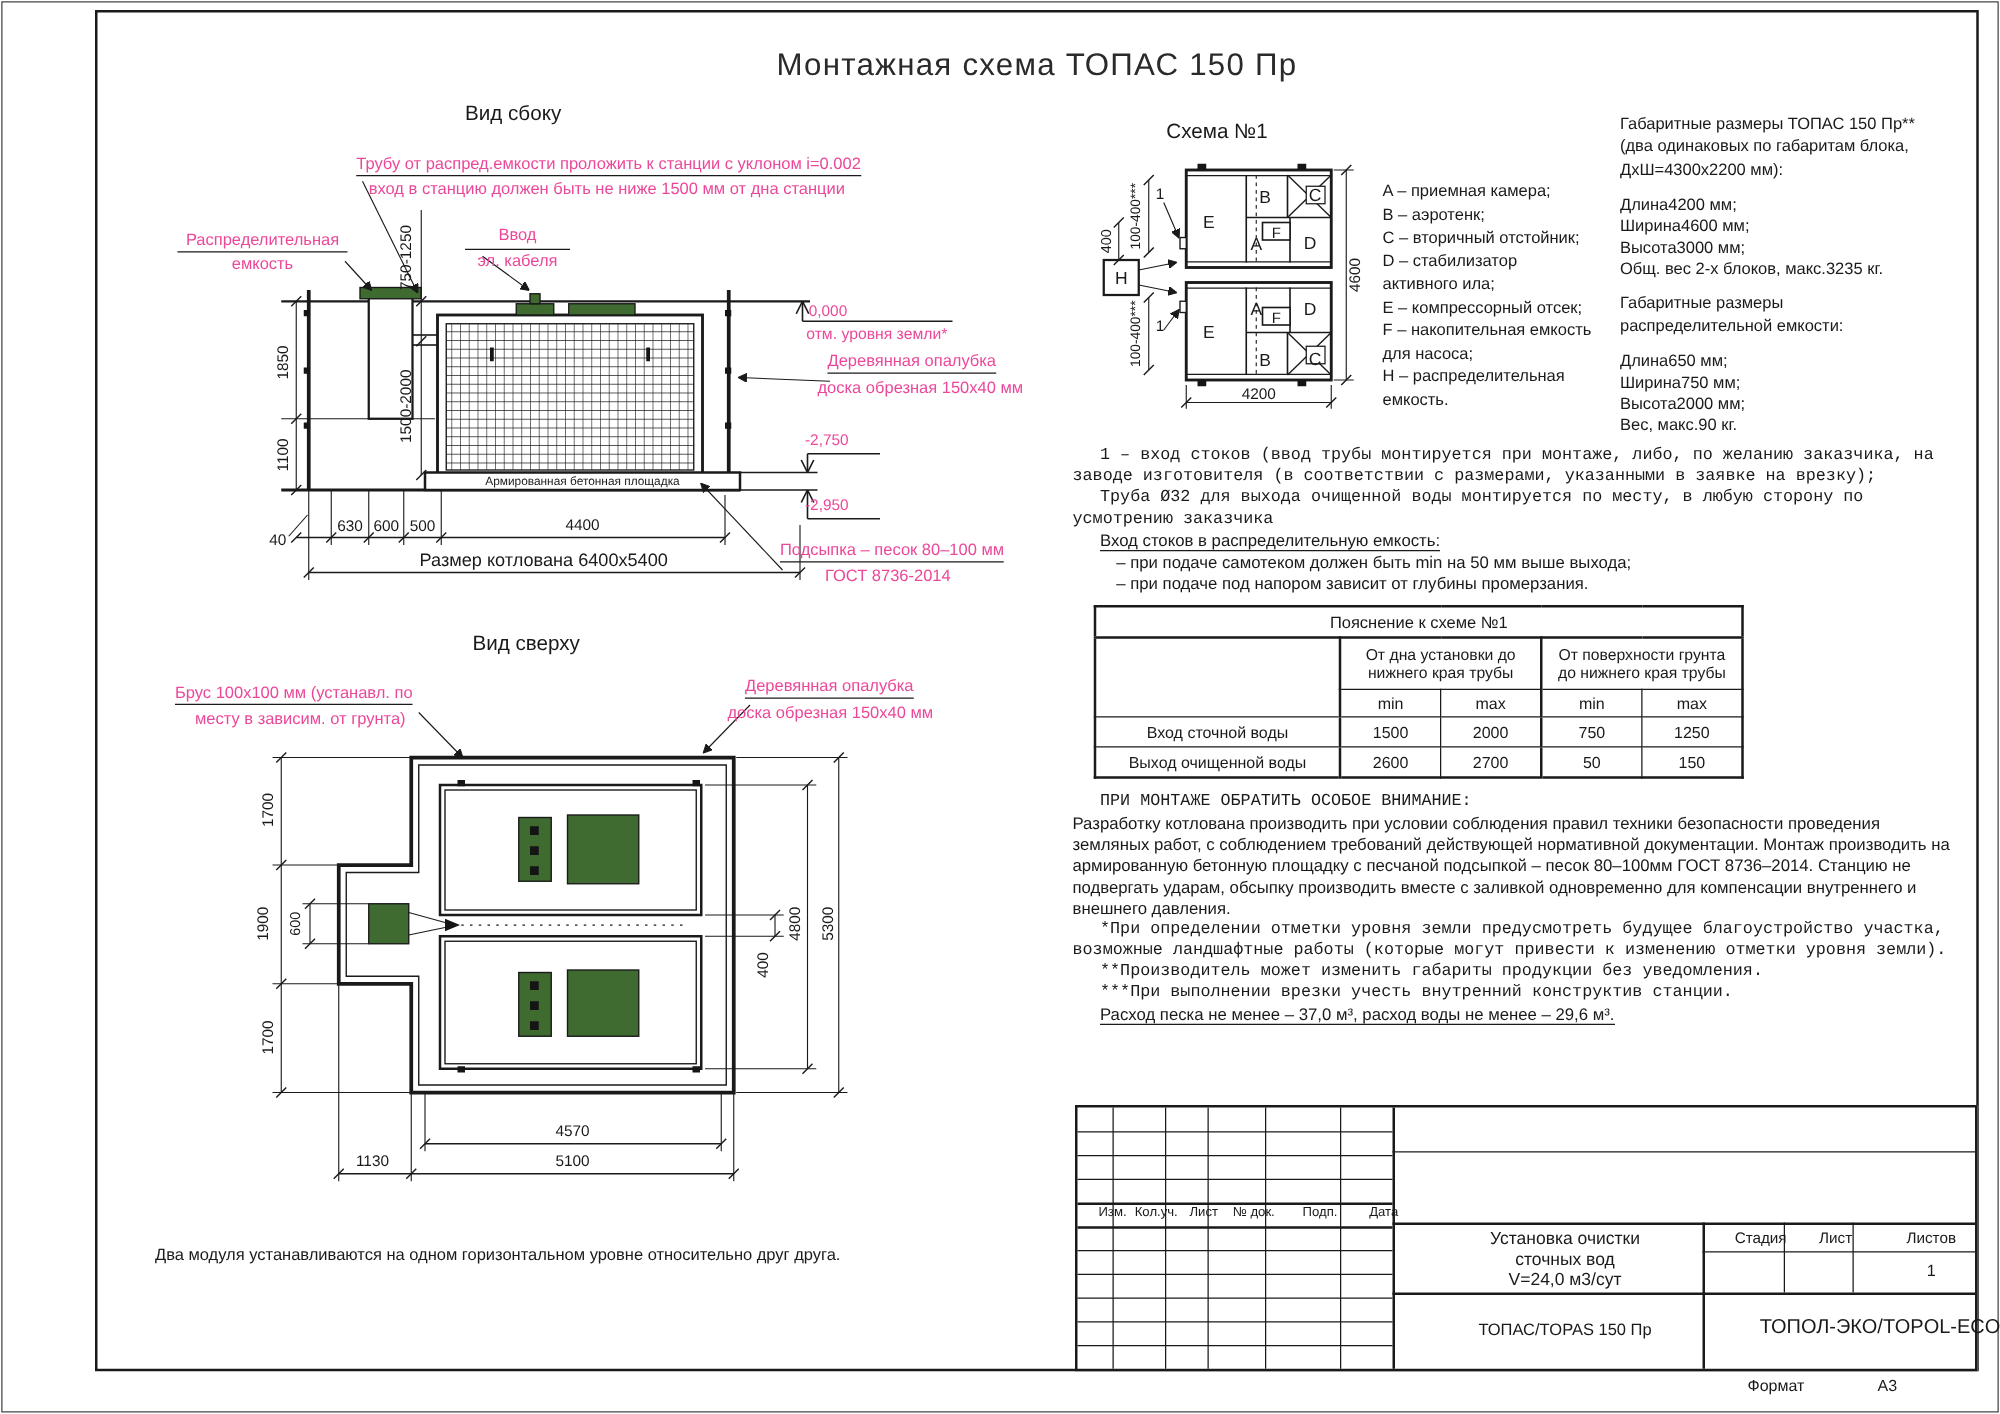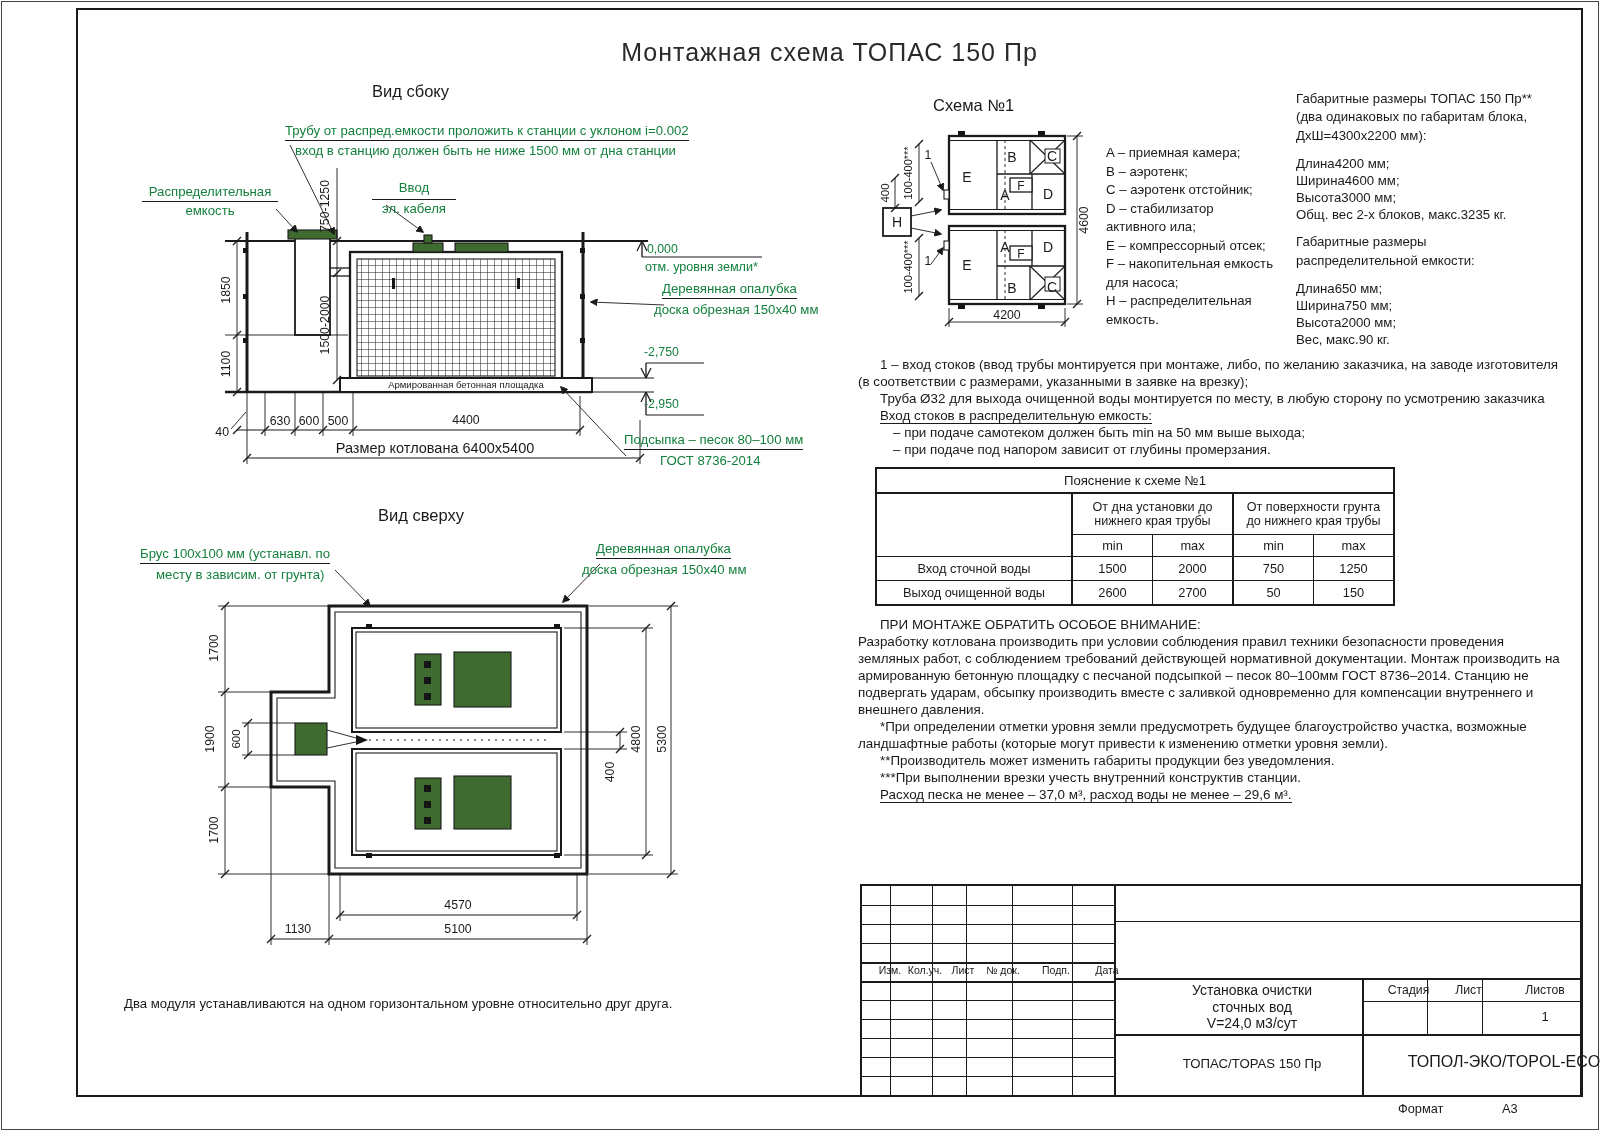--- a/index.html
+++ b/index.html
@@ -3,40 +3,40 @@
 <meta charset="utf-8">
 <style>
   html,body { margin:0; padding:0; background:#fff; }
   .page { position:relative; width:1600px; height:1131px; background:#fff; overflow:hidden;
           font-family:"Liberation Sans", sans-serif; color:#1a1a1a; }
   .outer-border { position:absolute; left:1px; top:1px; right:1px; bottom:1px; border:1px solid #444; }
   .frame { position:absolute; left:76px; top:8px; width:1503px; height:1085px; border:2px solid #1a1a1a; }
   .main-title { position:absolute; left:76px; top:38px; width:1507px; text-align:center;
                 font-size:25px; letter-spacing:1px; color:#2a2a2a; }
   .view-heading { position:absolute; font-size:16.5px; }
-  .lbl { position:absolute; font-size:13.2px; line-height:1.22; white-space:nowrap; color:#15803d; }
+  .lbl { position:absolute; font-size:13.2px; line-height:1.22; white-space:nowrap; color:#ec4899; }
   .u  { border-bottom:1.3px solid #1a1a1a; padding-bottom:1px; }
   .ut { border-top:1.3px solid #1a1a1a; padding-top:1px; }
   .ctr { text-align:center; }
   .sv { position:absolute; left:130px; top:118px; width:720px; height:350px; }
   .tv { position:absolute; left:130px; top:540px; width:680px; height:420px; }
   .sc { position:absolute; left:855px; top:112px; width:270px; height:235px; }
   .abs-svg { position:absolute; left:0; top:0; }
   svg text { fill:#1a1a1a; font-family:"Liberation Sans", sans-serif; font-size:12.3px; }
   svg line, svg path, svg rect, svg polyline { stroke:#1a1a1a; }
   .s09{stroke-width:.9} .s1{stroke-width:1.1} .s12{stroke-width:1.3} .s18{stroke-width:1.8}
   .s2{stroke-width:2} .s22{stroke-width:2.3} .s3{stroke-width:3}
   .fn{fill:none} .fw{fill:#fff} .fg{fill:#3f6b31} .fb{fill:#151515; stroke:none}
   .tk{stroke-width:1.2}
   .legend { position:absolute; left:1106px; top:144px; width:220px; font-size:13.2px; line-height:18.5px; }
   .overall { position:absolute; left:1296px; top:90px; width:252px; font-size:13.2px; line-height:18.4px; }
   .overall .row { display:flex; line-height:17px; } .gap10{height:10px}
   .textcol { position:absolute; left:858px; top:356px; width:708px; font-size:13.4px; line-height:17px; }
   .textcol p { margin:0; }
-  .ind { text-indent:22px; }
+  .ind { text-indent:22px;font-family:Liberation Mono, monospace; }
   .mb6{margin-bottom:6px} .mb12{margin-bottom:12px} .mb8{margin-bottom:8px} .mt10{margin-top:10px}
   .items { padding-left:35px; }
   .uline { border-bottom:1.3px solid #1a1a1a; }
   .spec { border-collapse:collapse; margin:9px 0 10px 17px; border:2.2px solid #1a1a1a; }
   .spec td { border:1.3px solid #1a1a1a; text-align:center; font-size:12.8px; padding:1px 4px; vertical-align:middle; }
   .spec .tt { height:21px; border-bottom:2px solid #1a1a1a; font-size:13.2px; }
   .spec .c0 { width:186px; border-right:2px solid #1a1a1a; }
   .spec .cv { width:71px; }
   .spec .gsep { border-right:2px solid #1a1a1a; }
   .spec .gh { height:38px; font-size:12.6px; line-height:1.15; }
@@ -361,21 +361,21 @@
       <text transform="translate(57,61) rotate(-90)" text-anchor="middle" style="font-size:11px">100-400***</text>
       <text transform="translate(57,155) rotate(-90)" text-anchor="middle" style="font-size:11px">100-400***</text>
       <text transform="translate(233,108) rotate(-90)" text-anchor="middle">4600</text>
       <text x="152" y="207" text-anchor="middle">4200</text>
     </svg>
   </div>
 
   <div class="legend">
     <div>A – приемная камера;</div>
     <div>B – аэротенк;</div>
-    <div>C – аэротенк отстойник;</div>
+    <div>C – вторичный отстойник;</div>
     <div>D – стабилизатор</div>
     <div>активного ила;</div>
     <div>E – компрессорный отсек;</div>
     <div>F – накопительная емкость</div>
     <div>для насоса;</div>
     <div>H – распределительная</div>
     <div>емкость.</div>
   </div>
 
   <div class="overall">

